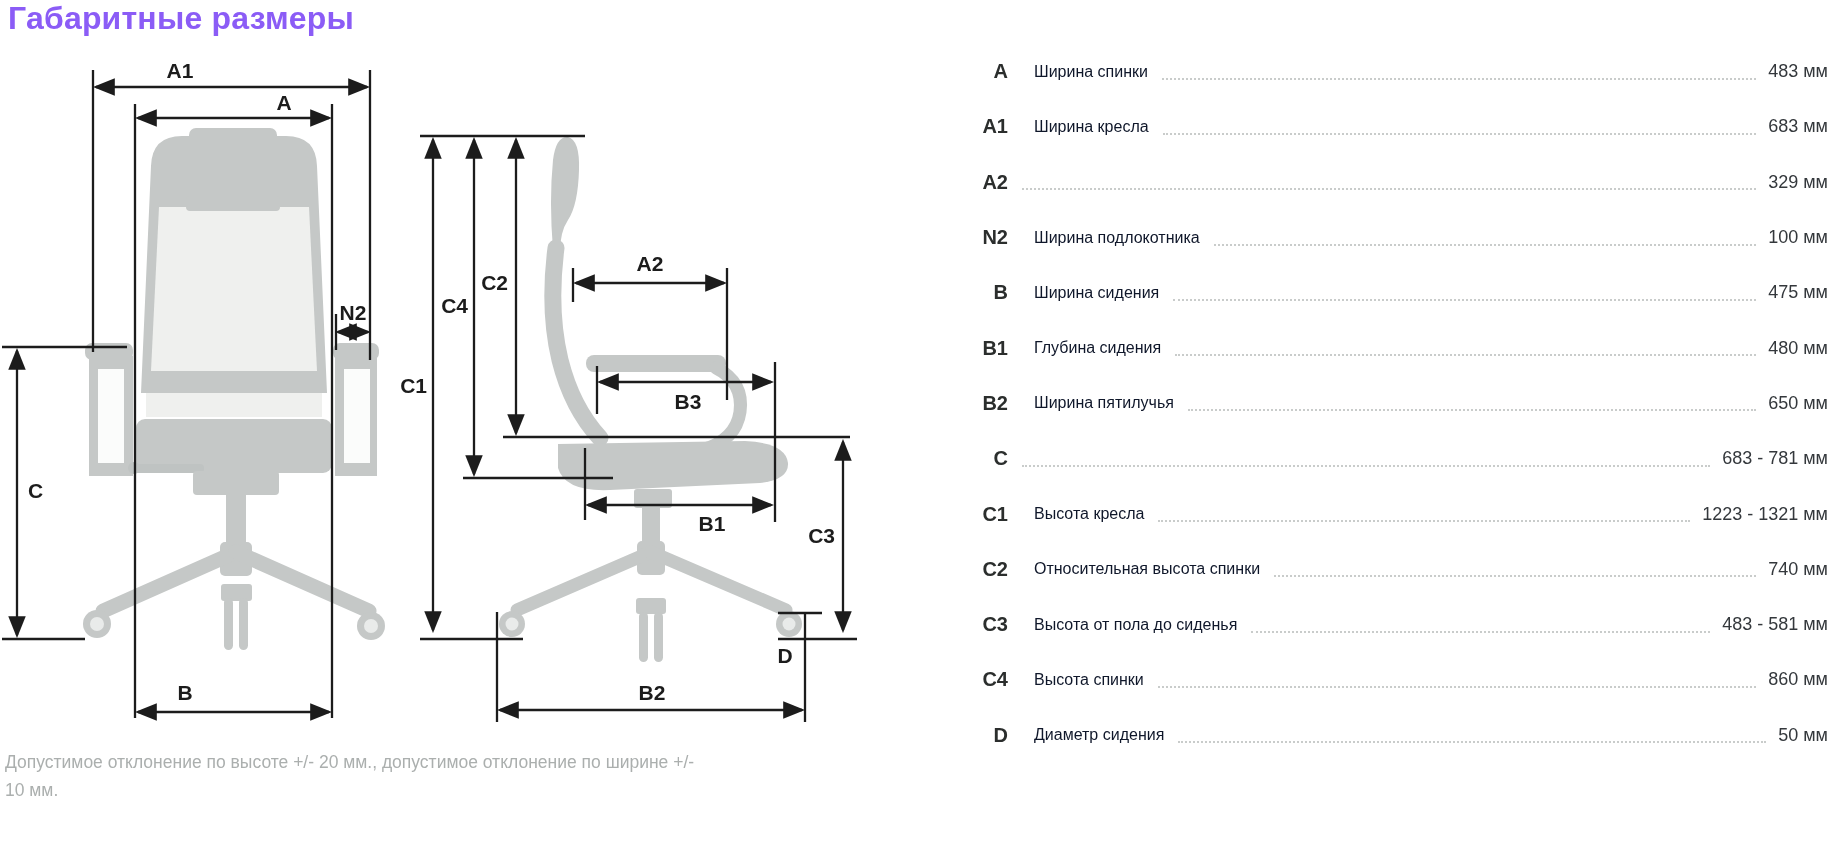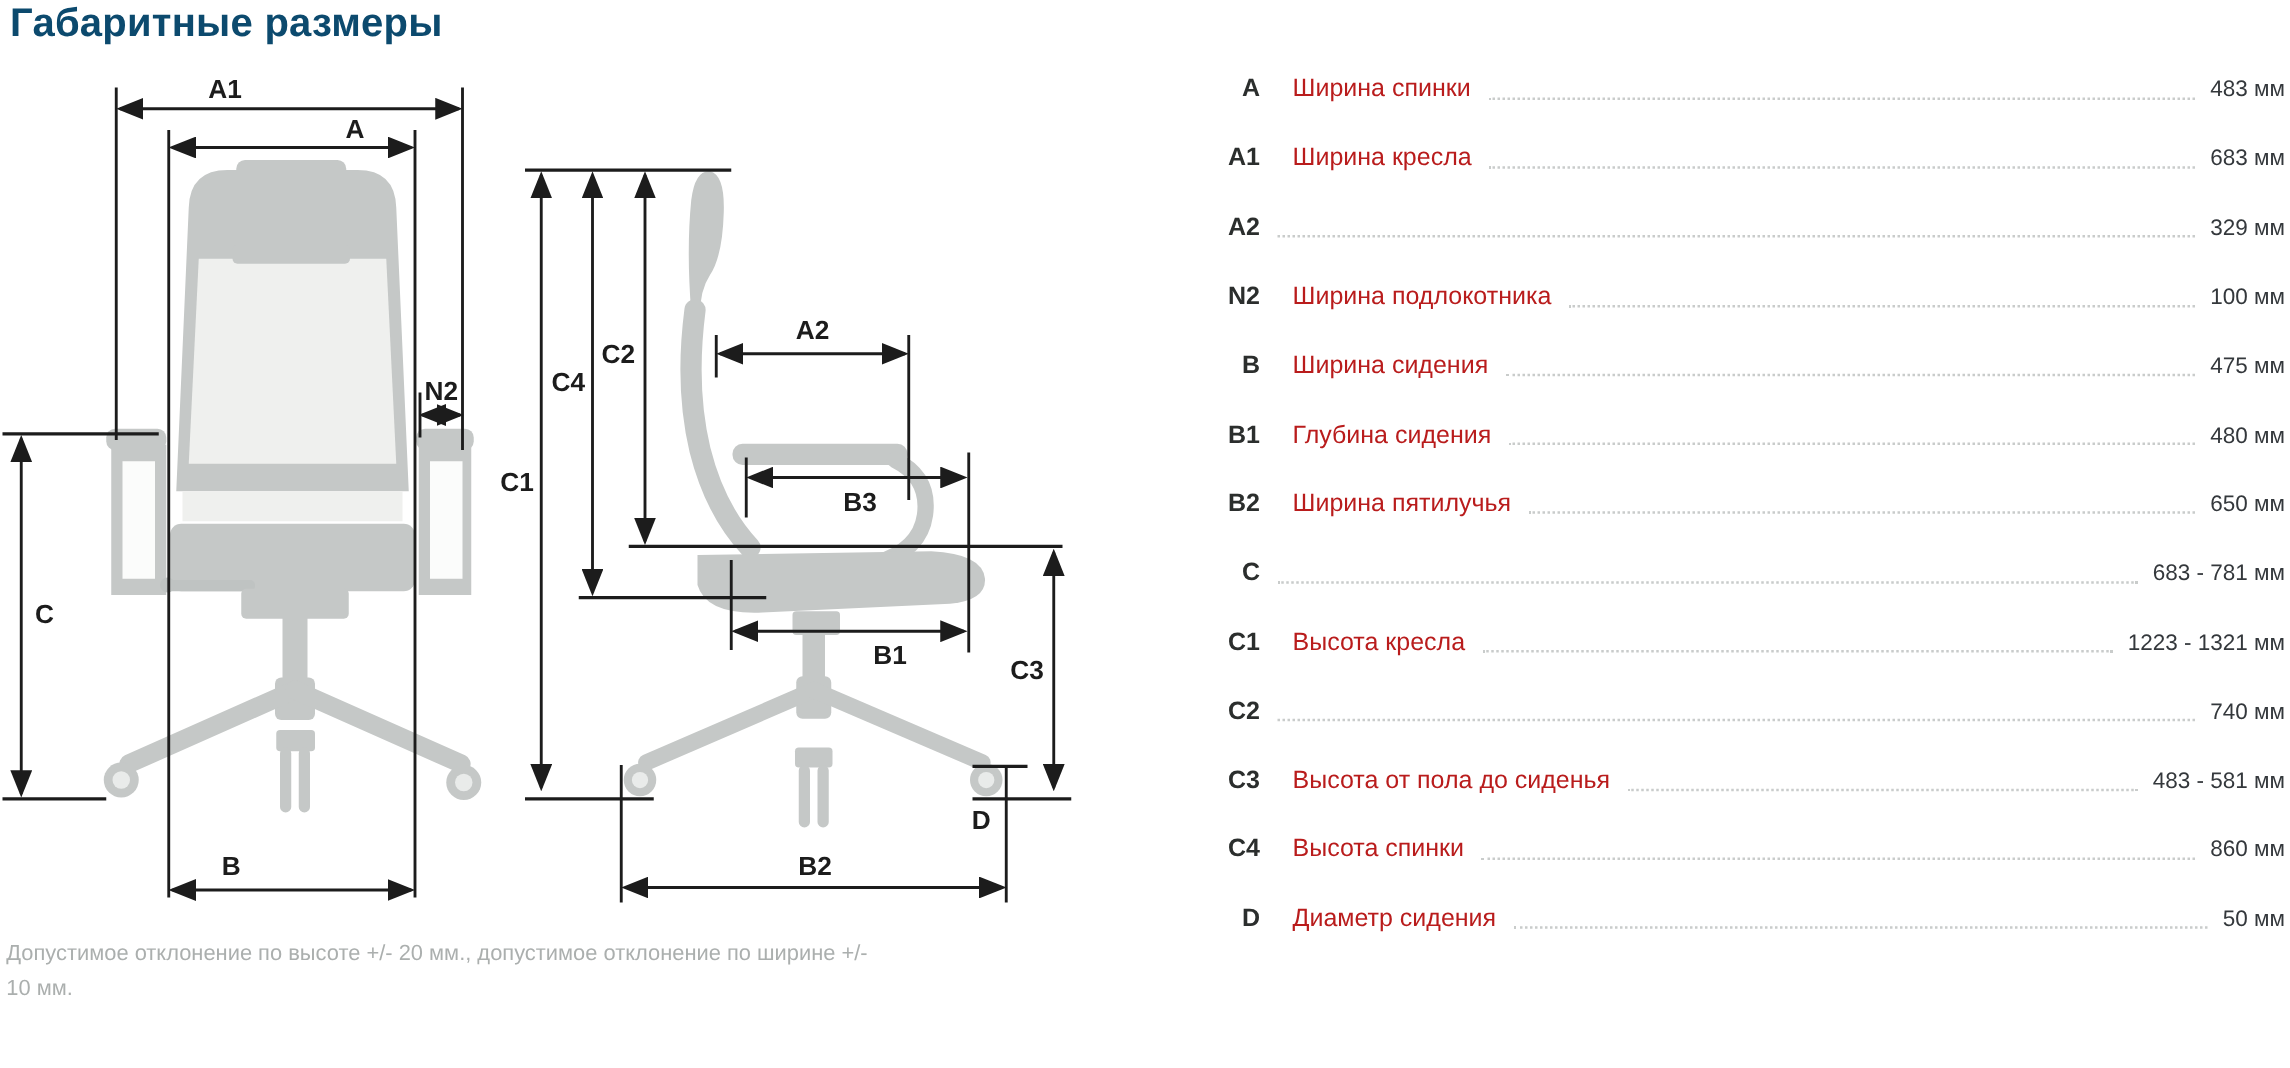--- a/index.html
+++ b/index.html
@@ -3,21 +3,21 @@
 <meta charset="utf-8">
 <style>
   html,body{margin:0;padding:0;}
   body{
     width:1832px;height:854px;position:relative;overflow:hidden;
     background:#ffffff;font-family:"Liberation Sans",sans-serif;
     -webkit-font-smoothing:antialiased;
   }
   .page-title{
     position:absolute;left:8px;top:0px;
-    font-size:32px;font-weight:700;color:#0c4a6e;letter-spacing:.2px;
+    font-size:32px;font-weight:700;color:#8b5cf6;letter-spacing:.2px;
   }
   .diagram-svg{position:absolute;left:0;top:0;width:900px;height:854px;}
   .dim-line{stroke:#1c1c1c;stroke-width:2.3;fill:none;}
   .dim-ref{stroke:#1c1c1c;stroke-width:2.6;fill:none;}
   .dim-label{
     font-family:"Liberation Sans",sans-serif;font-size:21px;font-weight:700;
     fill:#1c1c1c;
   }
   .chair{fill:#c5c8c7;}
   .chair-light{fill:#eff0ee;}
@@ -32,21 +32,21 @@
     position:absolute;left:968px;top:44px;width:860px;
   }
   .dim-row{
     height:55.3px;display:flex;align-items:center;
   }
   .dim-code{
     width:40px;flex:0 0 40px;text-align:right;
     font-size:20px;font-weight:700;color:#2b2e2d;
   }
   .dim-desc{
-    margin-left:26px;font-size:20px;color:#b91c1c;white-space:nowrap;
+    margin-left:26px;font-size:16px;color:#0f172a;white-space:nowrap;
   }
   .dim-leader{
     flex:1 1 auto;height:0;margin:0 12px 0 14px;
     border-bottom:2px dotted #c9cccb;
     transform:translateY(7px);
   }
   .dim-value{
     font-size:18px;color:#34383c;white-space:nowrap;text-align:right;
   }
 </style>
@@ -232,20 +232,21 @@
 
   <div class="dim-row">
     <div class="dim-code">C1</div>
     <div class="dim-desc">Высота кресла</div>
     <div class="dim-leader"></div>
     <div class="dim-value">1223 - 1321 мм</div>
   </div>
 
   <div class="dim-row">
     <div class="dim-code">C2</div>
+    <div class="dim-desc">Относительная высота спинки</div>
     <div class="dim-leader"></div>
     <div class="dim-value">740 мм</div>
   </div>
 
   <div class="dim-row">
     <div class="dim-code">C3</div>
     <div class="dim-desc">Высота от пола до сиденья</div>
     <div class="dim-leader"></div>
     <div class="dim-value">483 - 581 мм</div>
   </div>

